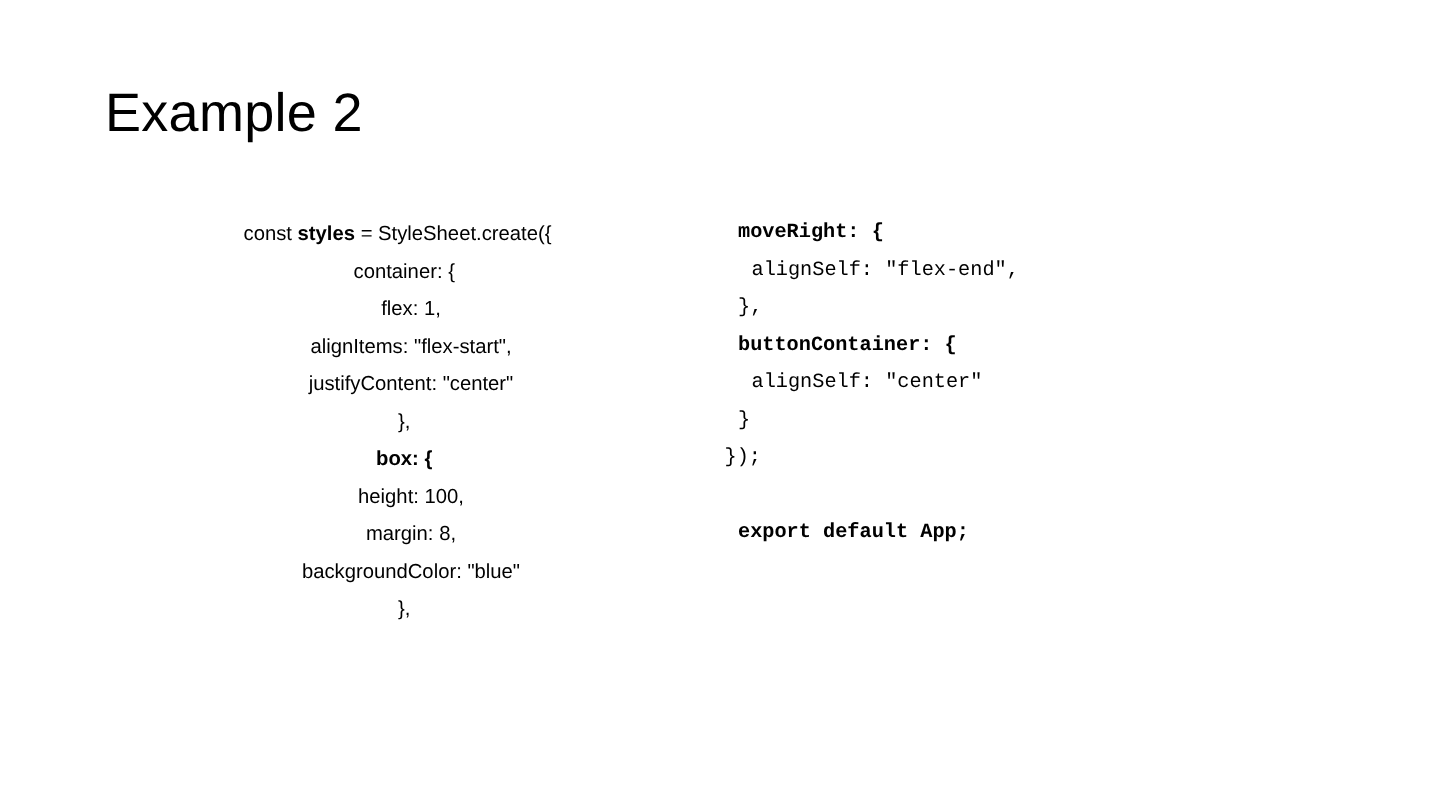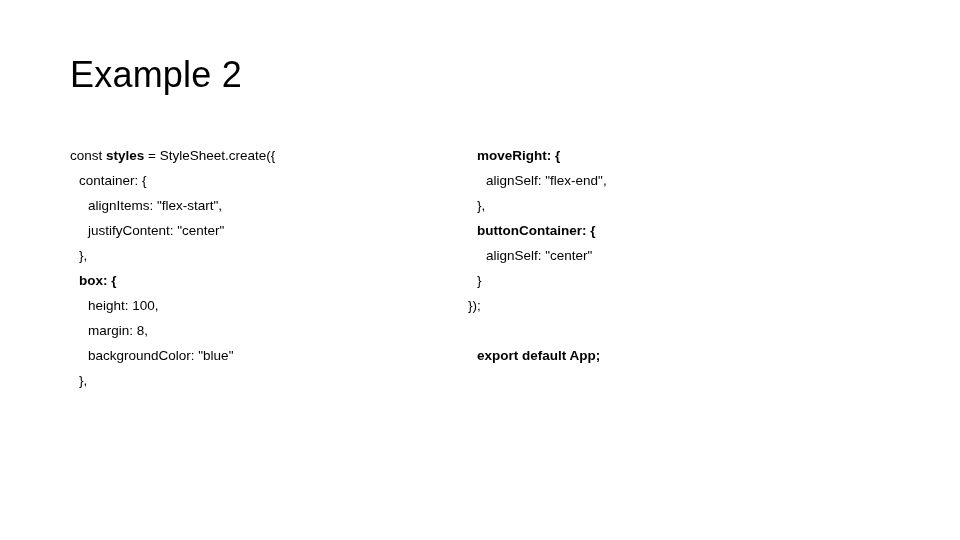--- a/index.html
+++ b/index.html
@@ -29,22 +29,22 @@
     letter-spacing: 0.2px;
     white-space: nowrap;
   }
   .code-column {
     position: absolute;
     top: 143px;
     font-size: 13.5px;
     line-height: 25px;
     color: #000000;
   }
-  .col-left  { left: 70px;  width: 390px; }
-  .col-right { left: 468px; width: 400px; }
+  .col-left  { left: 70px;  width: 390px; text-align: center; }
+  .col-right { left: 483px; width: 400px; font-family: Liberation Mono, monospace; }
 
   .code-line {
     white-space: pre;
     height: 25px;
     display: block;
   }
   .ind-0 { padding-left: 0px; }
   .ind-1 { padding-left: 9px; }
   .ind-2 { padding-left: 18px; }
 
@@ -54,20 +54,21 @@
 </head>
 <body>
 
 <div class="slide">
 
   <div class="slide-title">Example 2</div>
 
   <div class="code-column col-left">
     <span class="code-line ind-0"><span>const </span><span class="b">styles</span><span> = StyleSheet.create({</span></span>
     <span class="code-line ind-1">container: {</span>
+    <span class="code-line ind-2">flex: 1,</span>
     <span class="code-line ind-2">alignItems: "flex-start",</span>
     <span class="code-line ind-2">justifyContent: "center"</span>
     <span class="code-line ind-1">},</span>
     <span class="code-line ind-1 b">box: {</span>
     <span class="code-line ind-2">height: 100,</span>
     <span class="code-line ind-2">margin: 8,</span>
     <span class="code-line ind-2">backgroundColor: "blue"</span>
     <span class="code-line ind-1">},</span>
   </div>
 

